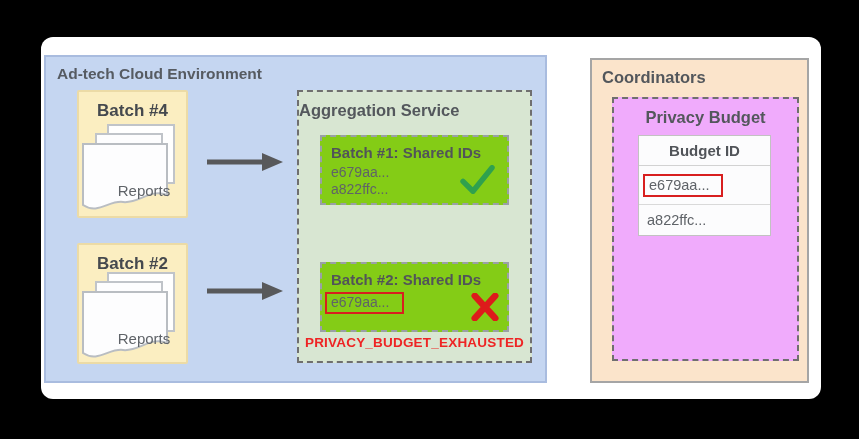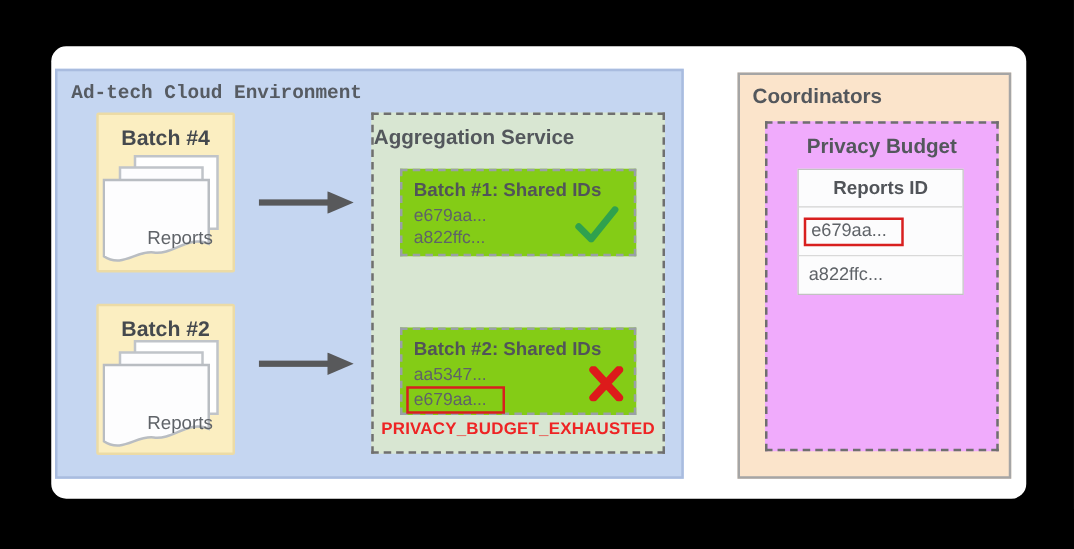--- a/index.html
+++ b/index.html
@@ -11,21 +11,21 @@
     position:absolute;left:41px;top:37px;width:780px;height:362px;
     background:#ffffff;border-radius:12px;
   }
   
   .adtech{
     position:absolute;left:3px;top:18px;width:503px;height:328px;
     background:#c5d6f1;border:2px solid #a9bcdf;box-sizing:border-box;
   }
   .adtech-title{
     position:absolute;left:11px;top:8px;
-    font-size:15.5px;font-weight:bold;color:#565b62;font-family:Liberation Mono, monospace;
+    font-size:15.5px;font-weight:bold;color:#565b62;
   }
   
   .batch{
     position:absolute;left:31px;width:111px;
     background:#fbeec1;border:2px solid #ecdba6;box-sizing:border-box;border-radius:2px;
   }
   .batch1{top:33px;height:128px;}
   .batch2{top:186px;height:121px;}
   .batch-title{
     position:absolute;left:0;top:9px;width:100%;text-align:center;
@@ -158,41 +158,40 @@
           <div class="result-title">Batch #1: Shared IDs</div>
           <div class="id-line">e679aa...</div>
           <div class="id-line">a822ffc...</div>
           <svg class="status-icon check" viewBox="0 0 40 32">
             <path d="M4 18 L15 29 L36 3" fill="none" stroke="#2fa14e" stroke-width="6" stroke-linecap="round" stroke-linejoin="round"></path>
           </svg>
         </div>
 
         <div class="result-box result2">
           <div class="result-title">Batch #2: Shared IDs</div>
-          <div class="id-line">aa5347...</div>
           <div class="id-line">
             <span class="red-box">e679aa...</span>
           </div>
           <svg class="status-icon xmark" viewBox="0 0 30 30">
             <path d="M4 3 L26 27 M26 3 L4 27" fill="none" stroke="#dd1b1b" stroke-width="7" stroke-linecap="round"></path>
           </svg>
         </div>
 
         <div class="error-text">PRIVACY_BUDGET_EXHAUSTED</div>
       </section>
     </section>
 
     <section class="coordinators">
       <div class="coordinators-title">Coordinators</div>
 
       <div class="privacy">
         <div class="privacy-title">Privacy Budget</div>
 
         <div class="shared-table">
-          <div class="table-header">Reports ID</div>
+          <div class="table-header">Budget ID</div>
           <div class="table-row">
             <span class="red-box">e679aa...</span>
           </div>
           <div class="table-row">a822ffc...</div>
         </div>
       </div>
     </section>
 
   </div>
 </div>

